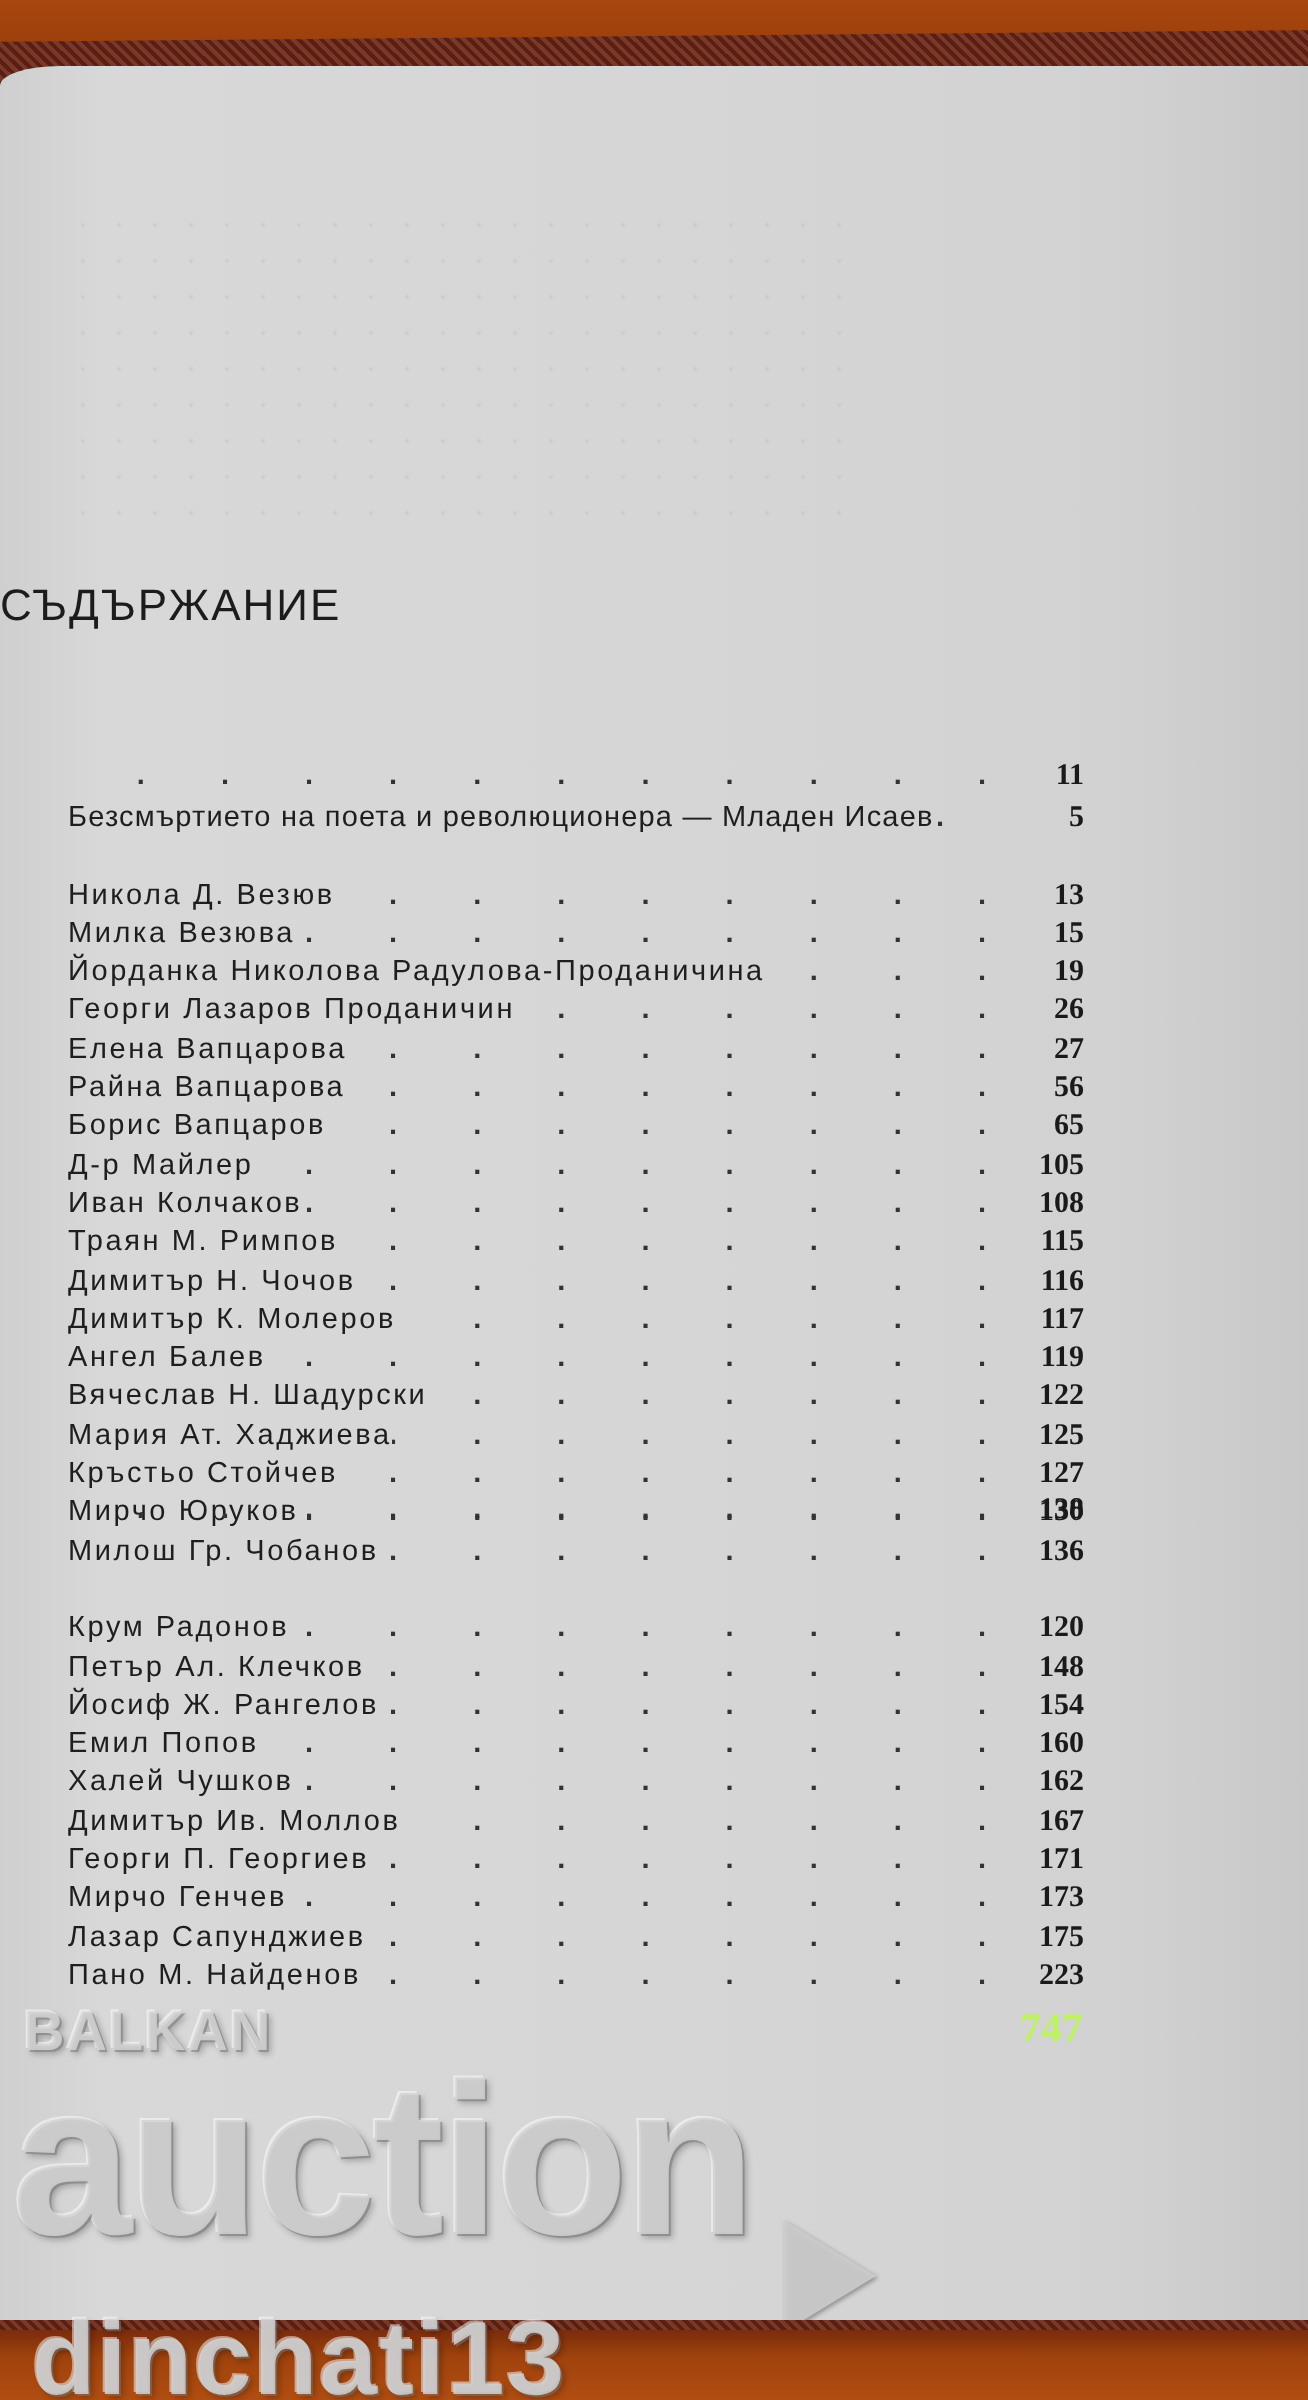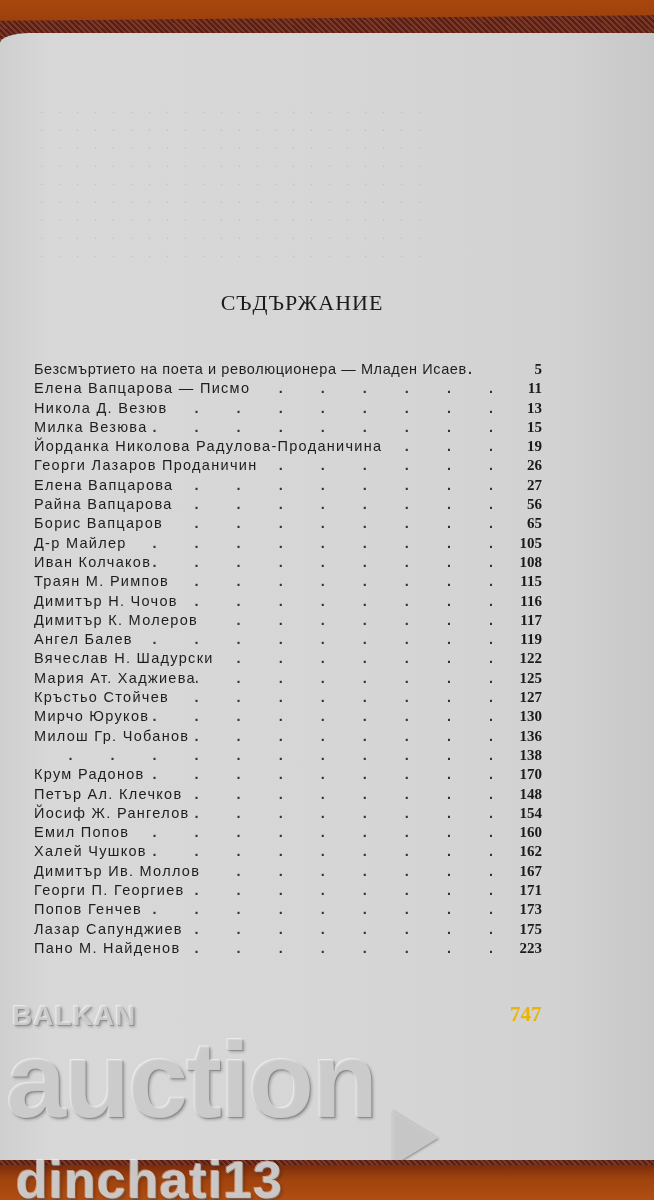--- a/index.html
+++ b/index.html
@@ -57,25 +57,25 @@
       filter: blur(0.6px);
     }
     .bleed div {
       white-space: nowrap;
       letter-spacing: 6px;
     }
     .title {
       position: absolute;
       left: 0; top: 290px;
       width: 604px;
-      text-align: center;
+      text-align: left;
       font-size: 22px;
       letter-spacing: 1px;
       color: #1c1c1c;
-      font-family: Liberation Serif, serif;
+      font-family: Liberation Sans, sans-serif;
     }
     .toc {
       position: absolute;
       left: 34px; top: 360px;
       width: 508px;
       list-style: none;
       margin: 0;
       padding: 0;
     }
     .toc-row {
@@ -85,20 +85,21 @@
       font-size: 14.5px;
       color: #1e1e1e;
       font-family: "Liberation Sans Narrow", "Liberation Sans", sans-serif;
       display: flex;
       align-items: baseline;
     }
     .toc-title {
       white-space: nowrap;
       letter-spacing: 0.6px;
       font-stretch: condensed;
+      margin-top: 40px;
     }
     .toc-title.wide {
       letter-spacing: 1.3px;
     }
     .toc-leader {
       flex: 1;
       overflow: hidden;
       white-space: nowrap;
       letter-spacing: 17px;
       color: #333;
@@ -113,21 +114,21 @@
       font-family: "Liberation Serif", serif;
       font-weight: bold;
       font-size: 15px;
       color: #1a1a1a;
     }
     .folio {
       position: absolute;
       left: 510px; top: 1002px;
       font-size: 21px;
       font-weight: bold;
-      color: #eab308;
+      color: #bef264;
       font-family: "Liberation Serif", serif;
     }
     .wm {
       position: absolute;
       color: rgba(210,210,210,0.85);
       text-shadow: 1px 1px 0 rgba(120,120,120,0.55), -1px -1px 0 rgba(255,255,255,0.5), 2px 2px 3px rgba(0,0,0,0.25);
       font-family: "Liberation Sans", sans-serif;
       font-weight: bold;
     }
     .wm-balkan {
@@ -179,21 +180,20 @@
 
 <div class="title">СЪДЪРЖАНИЕ</div>
 
 <ul class="toc">
   <li class="toc-row">
       <span class="toc-title">Безсмъртието на поета и революционера — Младен Исаев</span>
       <span class="toc-leader">&nbsp;.</span>
       <span class="toc-page">5</span>
     </li>
   <li class="toc-row">
-      <span class="toc-title wide">Елена Вапцарова — Писмо</span>
       <span class="toc-leader">. . . . . . . . . . . . . . . . . . . . . . . . . . . . . . . . . . . . . . . . . . . . . .</span>
       <span class="toc-page">11</span>
     </li>
   <li class="toc-row">
       <span class="toc-title wide">Никола Д. Везюв</span>
       <span class="toc-leader">. . . . . . . . . . . . . . . . . . . . . . . . . . . . . . . . . . . . . . . . . . . . . .</span>
       <span class="toc-page">13</span>
     </li>
   <li class="toc-row">
       <span class="toc-title wide">Милка Везюва</span>
@@ -280,21 +280,21 @@
       <span class="toc-leader">. . . . . . . . . . . . . . . . . . . . . . . . . . . . . . . . . . . . . . . . . . . . . .</span>
       <span class="toc-page">136</span>
     </li>
   <li class="toc-row">
       <span class="toc-leader">. . . . . . . . . . . . . . . . . . . . . . . . . . . . . . . . . . . . . . . . . . . . . .</span>
       <span class="toc-page">138</span>
     </li>
   <li class="toc-row">
       <span class="toc-title wide">Крум Радонов</span>
       <span class="toc-leader">. . . . . . . . . . . . . . . . . . . . . . . . . . . . . . . . . . . . . . . . . . . . . .</span>
-      <span class="toc-page">170</span>
+      <span class="toc-page">120</span>
     </li>
   <li class="toc-row">
       <span class="toc-title wide">Петър Ал. Клечков</span>
       <span class="toc-leader">. . . . . . . . . . . . . . . . . . . . . . . . . . . . . . . . . . . . . . . . . . . . . .</span>
       <span class="toc-page">148</span>
     </li>
   <li class="toc-row">
       <span class="toc-title wide">Йосиф Ж. Рангелов</span>
       <span class="toc-leader">. . . . . . . . . . . . . . . . . . . . . . . . . . . . . . . . . . . . . . . . . . . . . .</span>
       <span class="toc-page">154</span>
@@ -313,21 +313,21 @@
       <span class="toc-title wide">Димитър Ив. Моллов</span>
       <span class="toc-leader">. . . . . . . . . . . . . . . . . . . . . . . . . . . . . . . . . . . . . . . . . . . . . .</span>
       <span class="toc-page">167</span>
     </li>
   <li class="toc-row">
       <span class="toc-title wide">Георги П. Георгиев</span>
       <span class="toc-leader">. . . . . . . . . . . . . . . . . . . . . . . . . . . . . . . . . . . . . . . . . . . . . .</span>
       <span class="toc-page">171</span>
     </li>
   <li class="toc-row">
-      <span class="toc-title wide">Попов Генчев</span>
+      <span class="toc-title wide">Мирчо Генчев</span>
       <span class="toc-leader">. . . . . . . . . . . . . . . . . . . . . . . . . . . . . . . . . . . . . . . . . . . . . .</span>
       <span class="toc-page">173</span>
     </li>
   <li class="toc-row">
       <span class="toc-title wide">Лазар Сапунджиев</span>
       <span class="toc-leader">. . . . . . . . . . . . . . . . . . . . . . . . . . . . . . . . . . . . . . . . . . . . . .</span>
       <span class="toc-page">175</span>
     </li>
   <li class="toc-row">
       <span class="toc-title wide">Пано М. Найденов</span>

